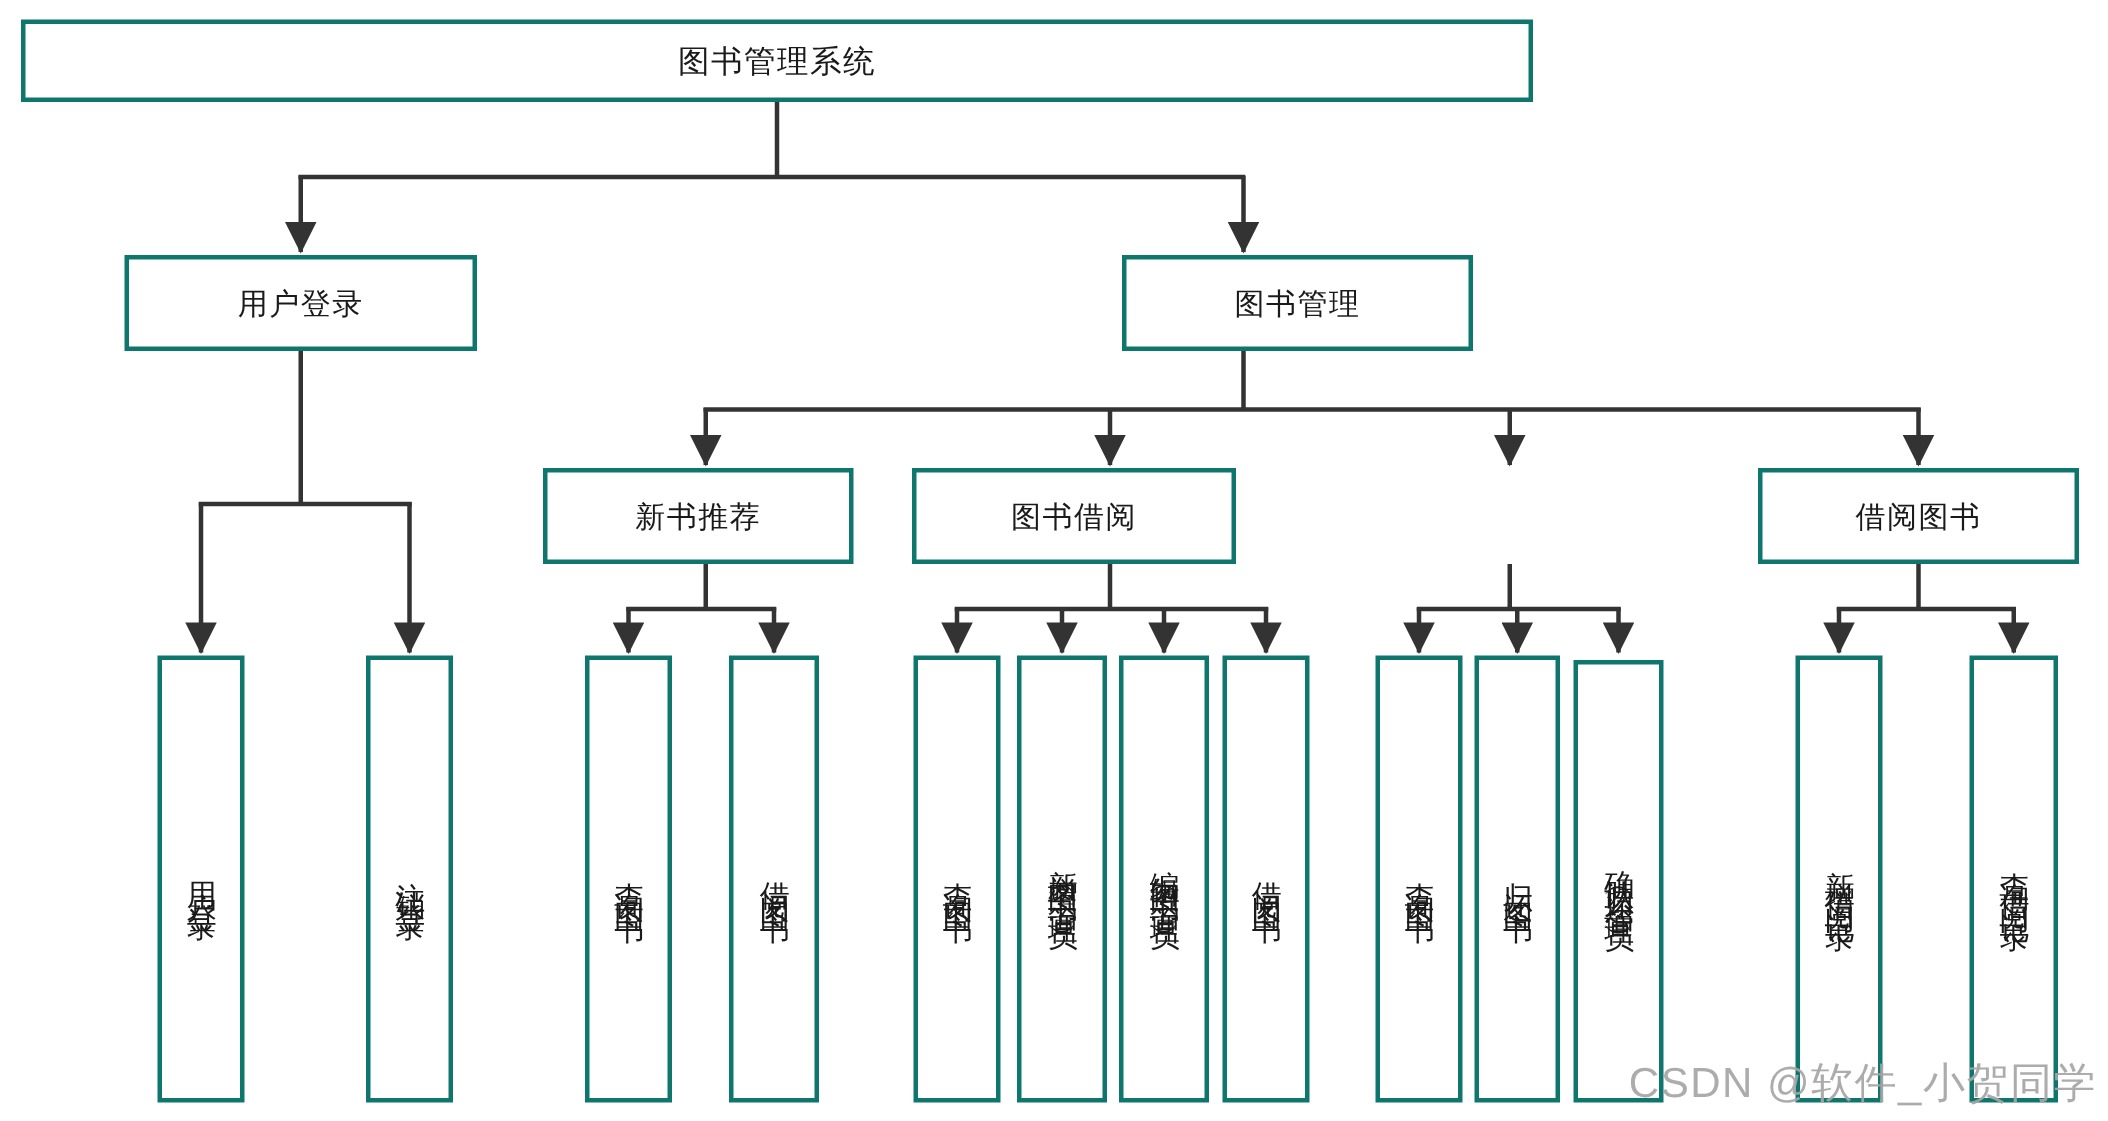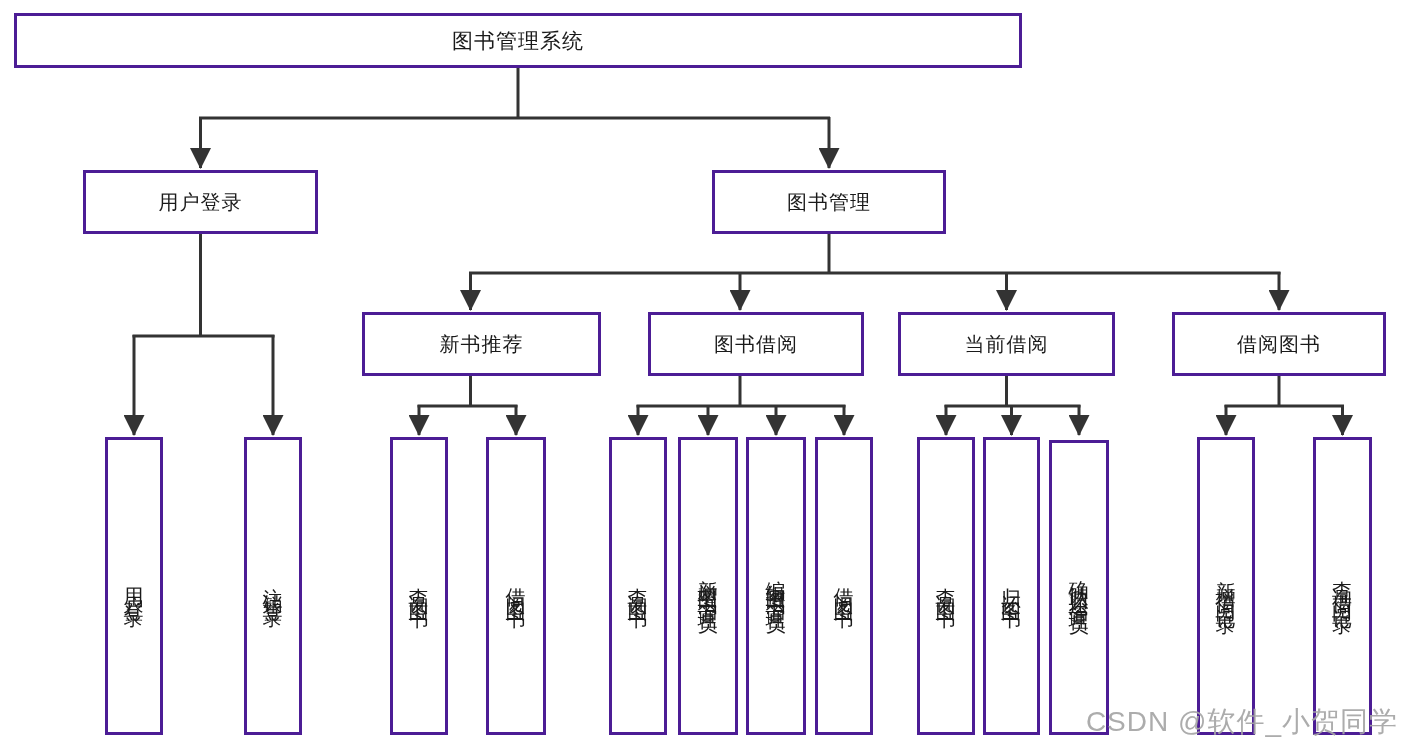--- a/index.html
+++ b/index.html
@@ -19,21 +19,21 @@
     position: absolute;
     left: 0;
     top: 0;
     width: 1405px;
     height: 747px;
     z-index: 1;
   }
   .node {
     position: absolute;
     box-sizing: border-box;
-    border: 3px solid #4c1d95;
+    border: 3px solid #0f766e;
     background: #ffffff;
     display: flex;
     align-items: center;
     justify-content: center;
     color: #1a1a1a;
     z-index: 2;
   }
   .node.root  { font-size: 21px; letter-spacing: 1px; }
   .node.h-box { font-size: 20px; letter-spacing: 1px; }
   .node.leaf  { font-size: 20px; }
@@ -125,32 +125,29 @@
     </g>
   </svg>
 
   <div class="node root" style="left:14px; top:13px; width:1008px; height:55px;">
     <span>图书管理系统</span>
   </div>
 
   <div class="node h-box" style="left:83px; top:170px; width:235px; height:64px;">
     <span>用户登录</span>
   </div>
-  <div class="node h-box" style="left:712px; top:170px; width:234px; height:64px;">
+  <div class="node h-box" style="left:748px; top:170px; width:234px; height:64px;">
     <span>图书管理</span>
   </div>
 
-  <div class="node h-box" style="left:362px; top:312px; width:239px; height:64px;">
+  <div class="node h-box" style="left:362px; top:312px; width:207px; height:64px;">
     <span>新书推荐</span>
   </div>
-  <div class="node h-box" style="left:648px; top:312px; width:216px; height:64px;">
+  <div class="node h-box" style="left:608px; top:312px; width:216px; height:64px;">
     <span>图书借阅</span>
-  </div>
-  <div class="node h-box" style="left:898px; top:312px; width:217px; height:64px;">
-    <span>当前借阅</span>
   </div>
   <div class="node h-box" style="left:1172px; top:312px; width:214px; height:64px;">
     <span>借阅图书</span>
   </div>
 
   <div class="node leaf" style="left:105px; top:437px; width:58px; height:298px;">
     <span class="v-text">用户登录</span>
   </div>
   <div class="node leaf" style="left:244px; top:437px; width:58px; height:298px;">
     <span class="v-text">注销登录</span>

